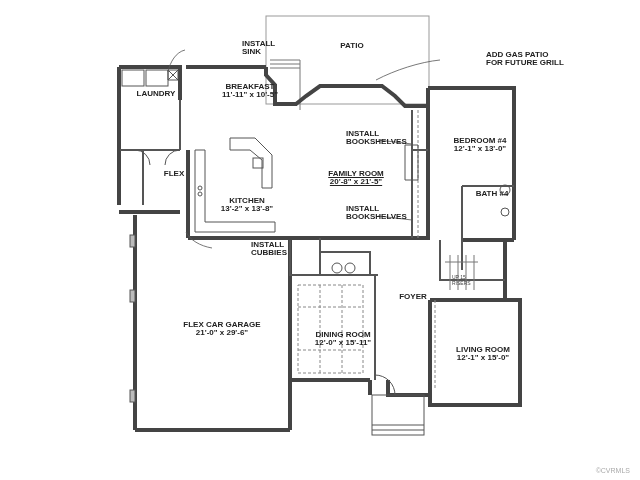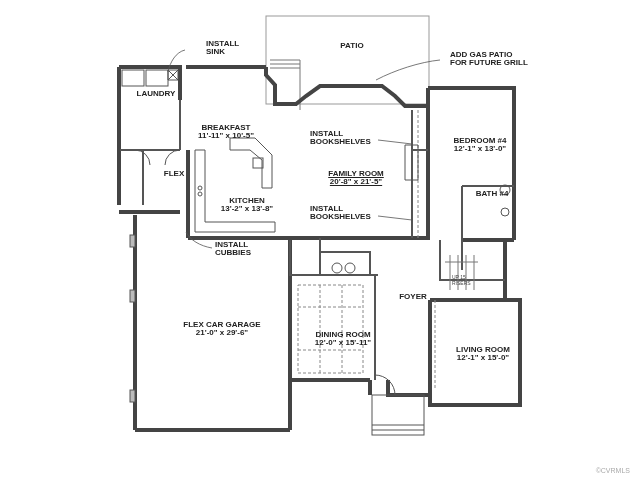--- a/index.html
+++ b/index.html
@@ -1,20 +1,20 @@
 <!DOCTYPE html>
 <html><head>
 <meta charset="utf-8">
 <style>
   html, body { margin:0; padding:0; background:#ffffff; }
   body { width:640px; height:480px; position:relative; overflow:hidden; font-family:"Liberation Sans", sans-serif; }
   svg { position:absolute; left:0; top:0; }
   .lbl { position:absolute; font-family:"Liberation Sans", sans-serif; font-weight:bold; font-size:8px; line-height:8px; color:#222; text-align:center; white-space:nowrap; transform:translateX(-50%);padding-left:20px; }
   .lbl .dim { display:block; font-size:8px; }
-  .note { position:absolute; font-family:"Liberation Sans", sans-serif; font-weight:bold; font-size:8px; line-height:8px; color:#222; white-space:nowrap; }
+  .note { position:absolute; font-family:"Liberation Sans", sans-serif; font-weight:bold; font-size:8px; line-height:8px; color:#222; white-space:nowrap;margin-left:36px; }
   .note span { display:block; }
   .copy { position:absolute; right:10px; bottom:6px; font-size:7px; color:#aaa; font-family:"Liberation Sans", sans-serif; }
   .small { position:absolute; font-size:5px; color:#444; font-family:"Liberation Sans", sans-serif; }
 </style>
 </head>
 <body>
 
 <svg width="640" height="480" viewBox="0 0 640 480">
   <g fill="none" stroke="#333" stroke-width="1">
 
@@ -126,21 +126,21 @@
     <path d="M185,50 C176,52 170,62 168,72"></path>
     <path d="M440,60 C420,62 395,70 376,80"></path>
     <line x1="378" y1="140" x2="412" y2="144"></line>
     <line x1="378" y1="216" x2="412" y2="220"></line>
     <path d="M212,248 C200,246 190,240 186,232"></path>
   </g>
 </svg>
 
 <div class="lbl" style="left:342px; top:42px;"><span>PATIO</span></div>
 <div class="lbl" style="left:146px; top:90px;"><span>LAUNDRY</span></div>
-<div class="lbl" style="left:216px; top:83px;margin-top:41px;"><span>BREAKFAST</span><span class="dim">11'-11" x 10'-5"</span></div>
+<div class="lbl" style="left:240px; top:83px;"><span>BREAKFAST</span><span class="dim">11'-11" x 10'-5"</span></div>
 <div class="lbl" style="left:164px; top:170px;"><span>FLEX</span></div>
 <div class="lbl" style="left:237px; top:197px;"><span>KITCHEN</span><span class="dim">13'-2" x 13'-8"</span></div>
 <div class="lbl" style="left:346px; top:170px;text-decoration:underline;"><span>FAMILY ROOM</span><span class="dim">20'-8" x 21'-5"</span></div>
 <div class="lbl" style="left:470px; top:137px;"><span>BEDROOM #4</span><span class="dim">12'-1" x 13'-0"</span></div>
 <div class="lbl" style="left:482px; top:190px;"><span>BATH #4</span></div>
 <div class="lbl" style="left:403px; top:293px;text-align:right;"><span>FOYER</span></div>
 <div class="lbl" style="left:212px; top:321px;"><span>FLEX CAR GARAGE</span><span class="dim">21'-0" x 29'-6"</span></div>
 <div class="lbl" style="left:333px; top:331px;"><span>DINING ROOM</span><span class="dim">12'-0" x 15'-11"</span></div>
 <div class="lbl" style="left:473px; top:346px;"><span>LIVING ROOM</span><span class="dim">12'-1" x 15'-0"</span></div>
 

